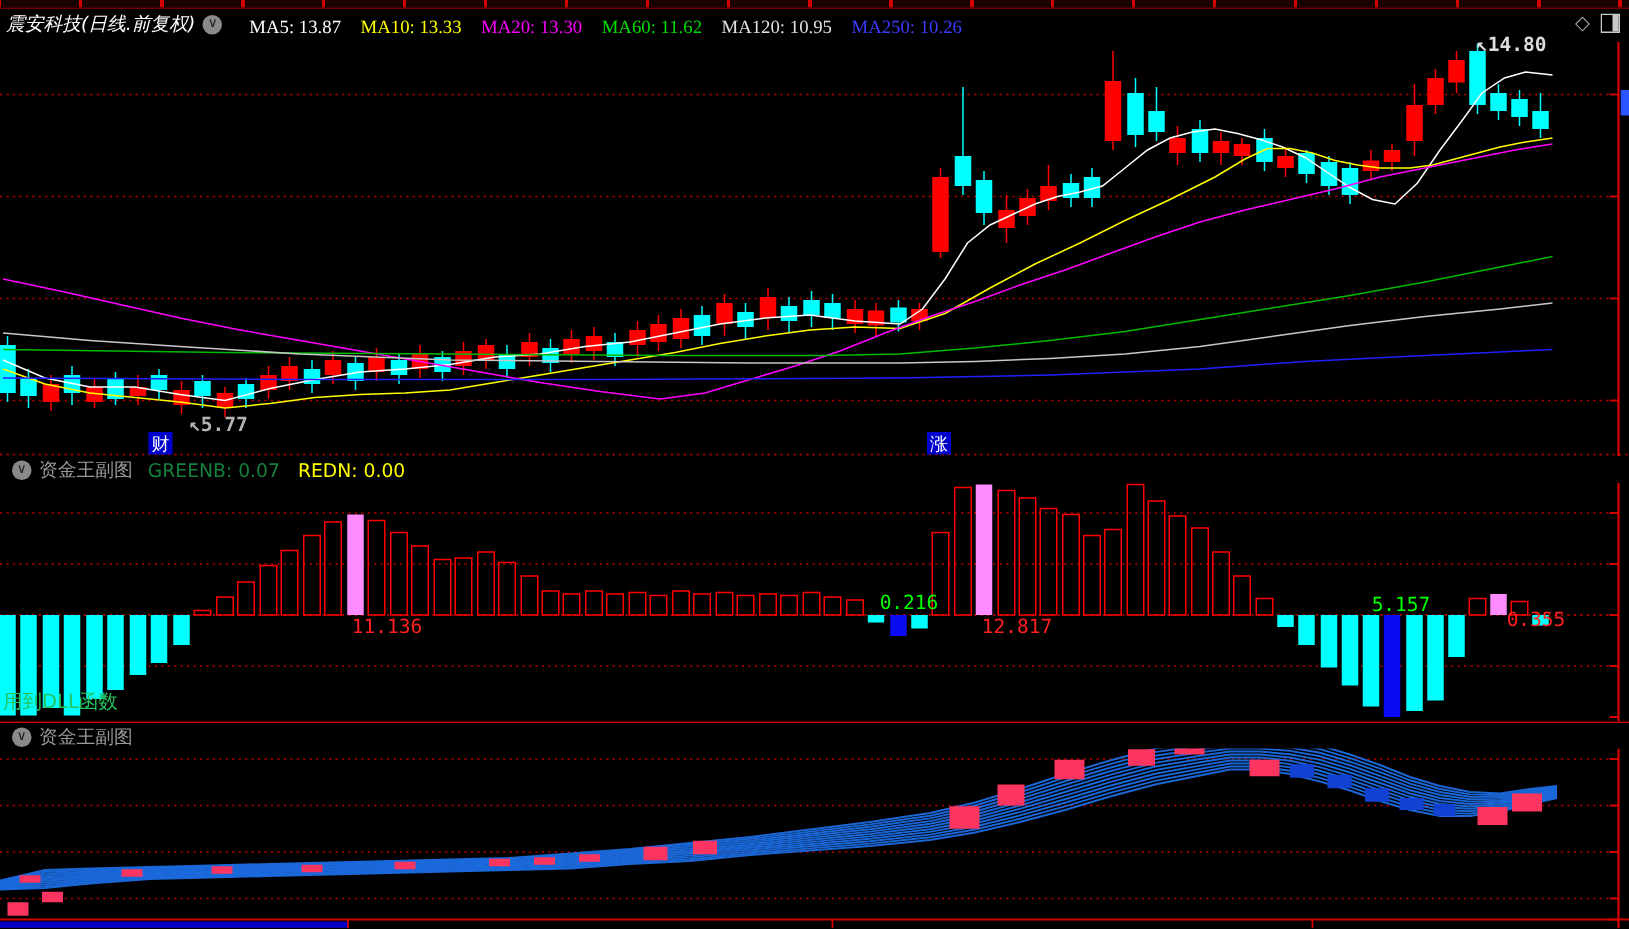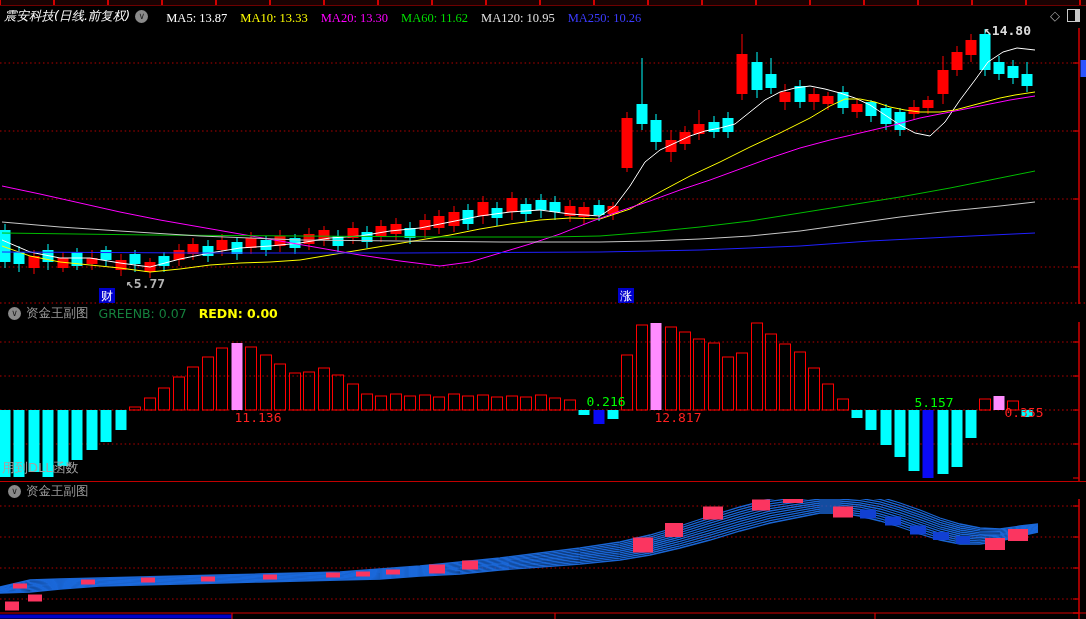--- a/index.html
+++ b/index.html
@@ -25,22 +25,22 @@
   #tag-zhang{left:618px;top:288px;}
   .pricelabel{position:absolute;color:#b4b4b4;font-size:13px;z-index:5;
        font-family:"DejaVu Sans Mono","DejaVu Sans",monospace;white-space:nowrap;font-weight:bold;}
   #low-label{left:126px;top:276px;}
   #high-label{left:984px;top:23px;color:#dcdcdc;}
   .panelheader{position:absolute;left:3px;display:flex;align-items:center;font-size:12.5px;z-index:4;}
   #vol-header{top:305px;}
   #fund-header{top:483px;}
   .ptitle{color:#9a9a9a;white-space:nowrap;}
   .greenb{color:#15803d;margin-left:10px;white-space:nowrap;}
-  .redn{color:#ffff00;margin-left:12px;white-space:nowrap;font-weight:bold;}
-  #dll-note{position:absolute;left:2px;top:459px;color:#a3a3a3;font-size:13px;z-index:4;}
+  .redn{color:#ffff00;margin-left:12px;white-space:nowrap;}
+  #dll-note{position:absolute;left:2px;top:459px;color:#22c55e;font-size:13px;z-index:4;}
   .divider{position:absolute;left:0;top:481px;width:1086px;height:1px;background:#c00000;z-index:3;}
 </style>
 </head>
 <body>
 
 <div id="app">
 
   <div class="topstrip"></div>
 
   <div class="titlerow">

